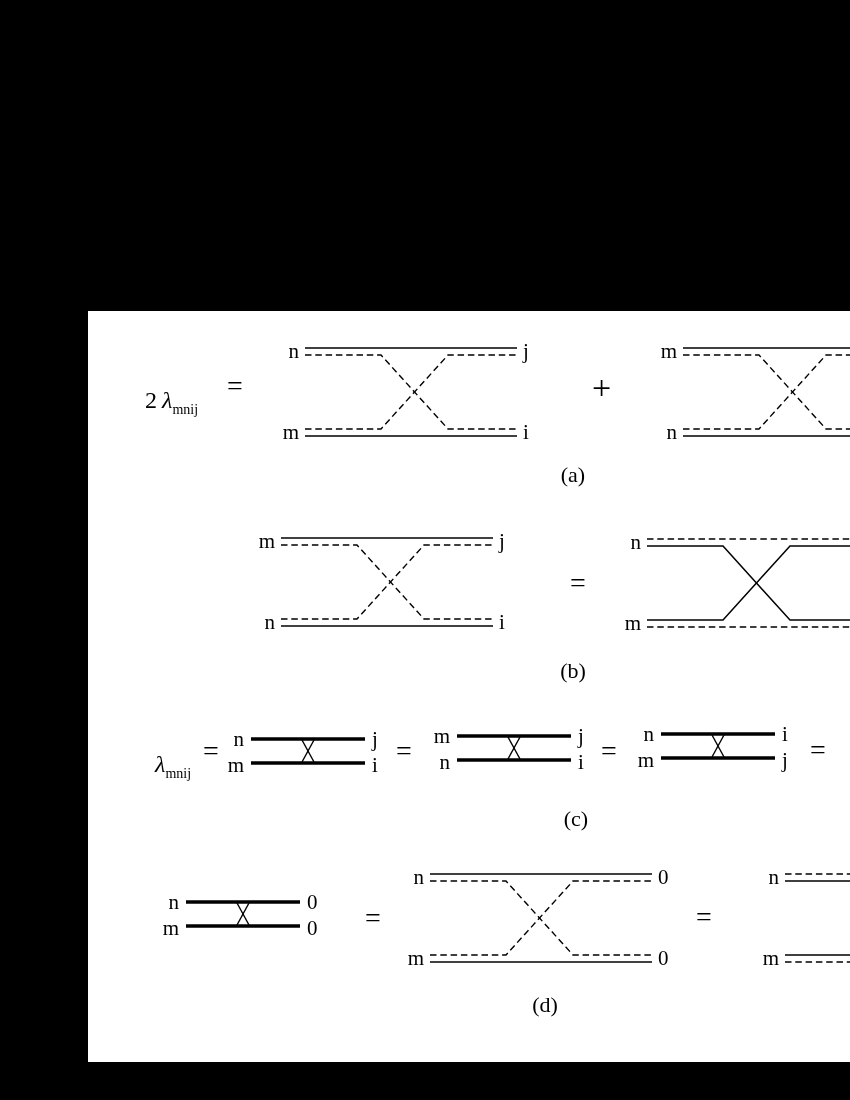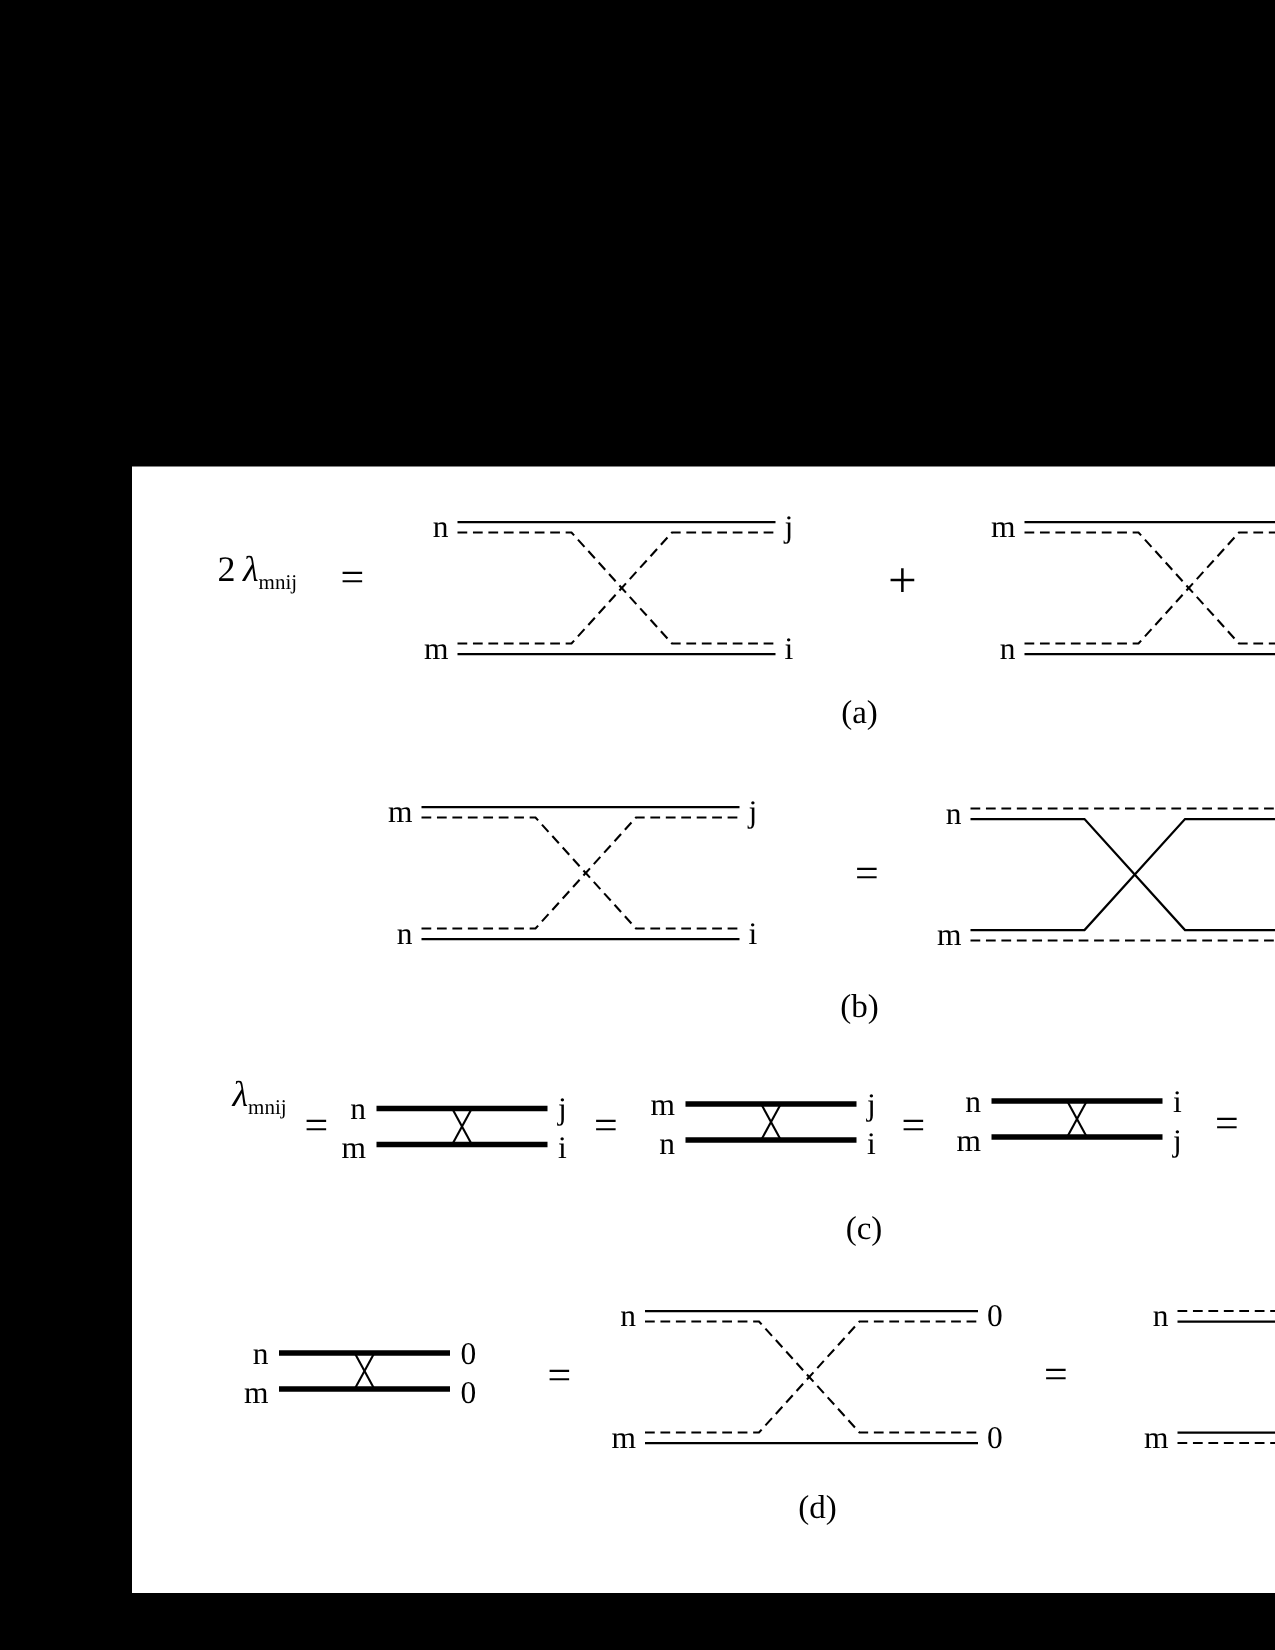--- a/index.html
+++ b/index.html
@@ -36,21 +36,21 @@
   .lamexpr{position:absolute;font-size:24px;line-height:26px;color:#000;white-space:nowrap;}
   .lam{font-style:italic;}
   .lamexpr sub{font-size:14px;line-height:0;}
   .coeff{margin-right:5px;}
 </style>
 </head>
 <body>
 
 <div class="page">
 
-  <div class="lamexpr" style="left:57px;top:56px;"><span class="coeff">2</span><span class="lam">λ</span><sub>mnij</sub></div>
+  <div class="lamexpr" style="left:57px;top:76px;"><span class="coeff">2</span><span class="lam">λ</span><sub>mnij</sub></div>
   <span class="eq" style="left:139px;top:61px;">=</span>
 
   <div class="diag big" style="left:217px;top:33px;width:212px;height:96px;">
     <svg width="212" height="96" viewBox="0 0 212 96">
       <line x1="0" y1="4" x2="212" y2="4" class="sl"></line>
       <path d="M0,11 H76 L143,85 H212" class="dl"></path>
       <path d="M0,85 H76 L143,11 H212" class="dl"></path>
       <line x1="0" y1="92" x2="212" y2="92" class="sl"></line>
     </svg>
     <span class="lbl tl">n</span>
@@ -95,21 +95,21 @@
       <path d="M0,11 H76 L143,85 H212" class="sl"></path>
       <path d="M0,85 H76 L143,11 H212" class="sl"></path>
       <line x1="0" y1="92" x2="212" y2="92" class="dl"></line>
     </svg>
     <span class="lbl tl">n</span>
     <span class="lbl bl">m</span>
   </div>
 
   <span class="cap" style="left:470px;top:348px;">(b)</span>
 
-  <div class="lamexpr" style="left:67px;top:406px;"><span class="lam">λ</span><sub>mnij</sub></div>
+  <div class="lamexpr" style="left:67px;top:440px;"><span class="lam">λ</span><sub>mnij</sub></div>
   <span class="eq" style="left:115px;top:426px;">=</span>
 
   <div class="diag compact" style="left:162px;top:422px;width:116px;height:36px;">
     <svg width="116" height="36" viewBox="0 0 116 36">
       <line x1="1" y1="6" x2="115" y2="6" class="tk"></line>
       <line x1="1" y1="30" x2="115" y2="30" class="tk"></line>
       <line x1="52" y1="7" x2="64" y2="29" class="xl"></line>
       <line x1="64" y1="7" x2="52" y2="29" class="xl"></line>
     </svg>
     <span class="lbl tl">n</span>

